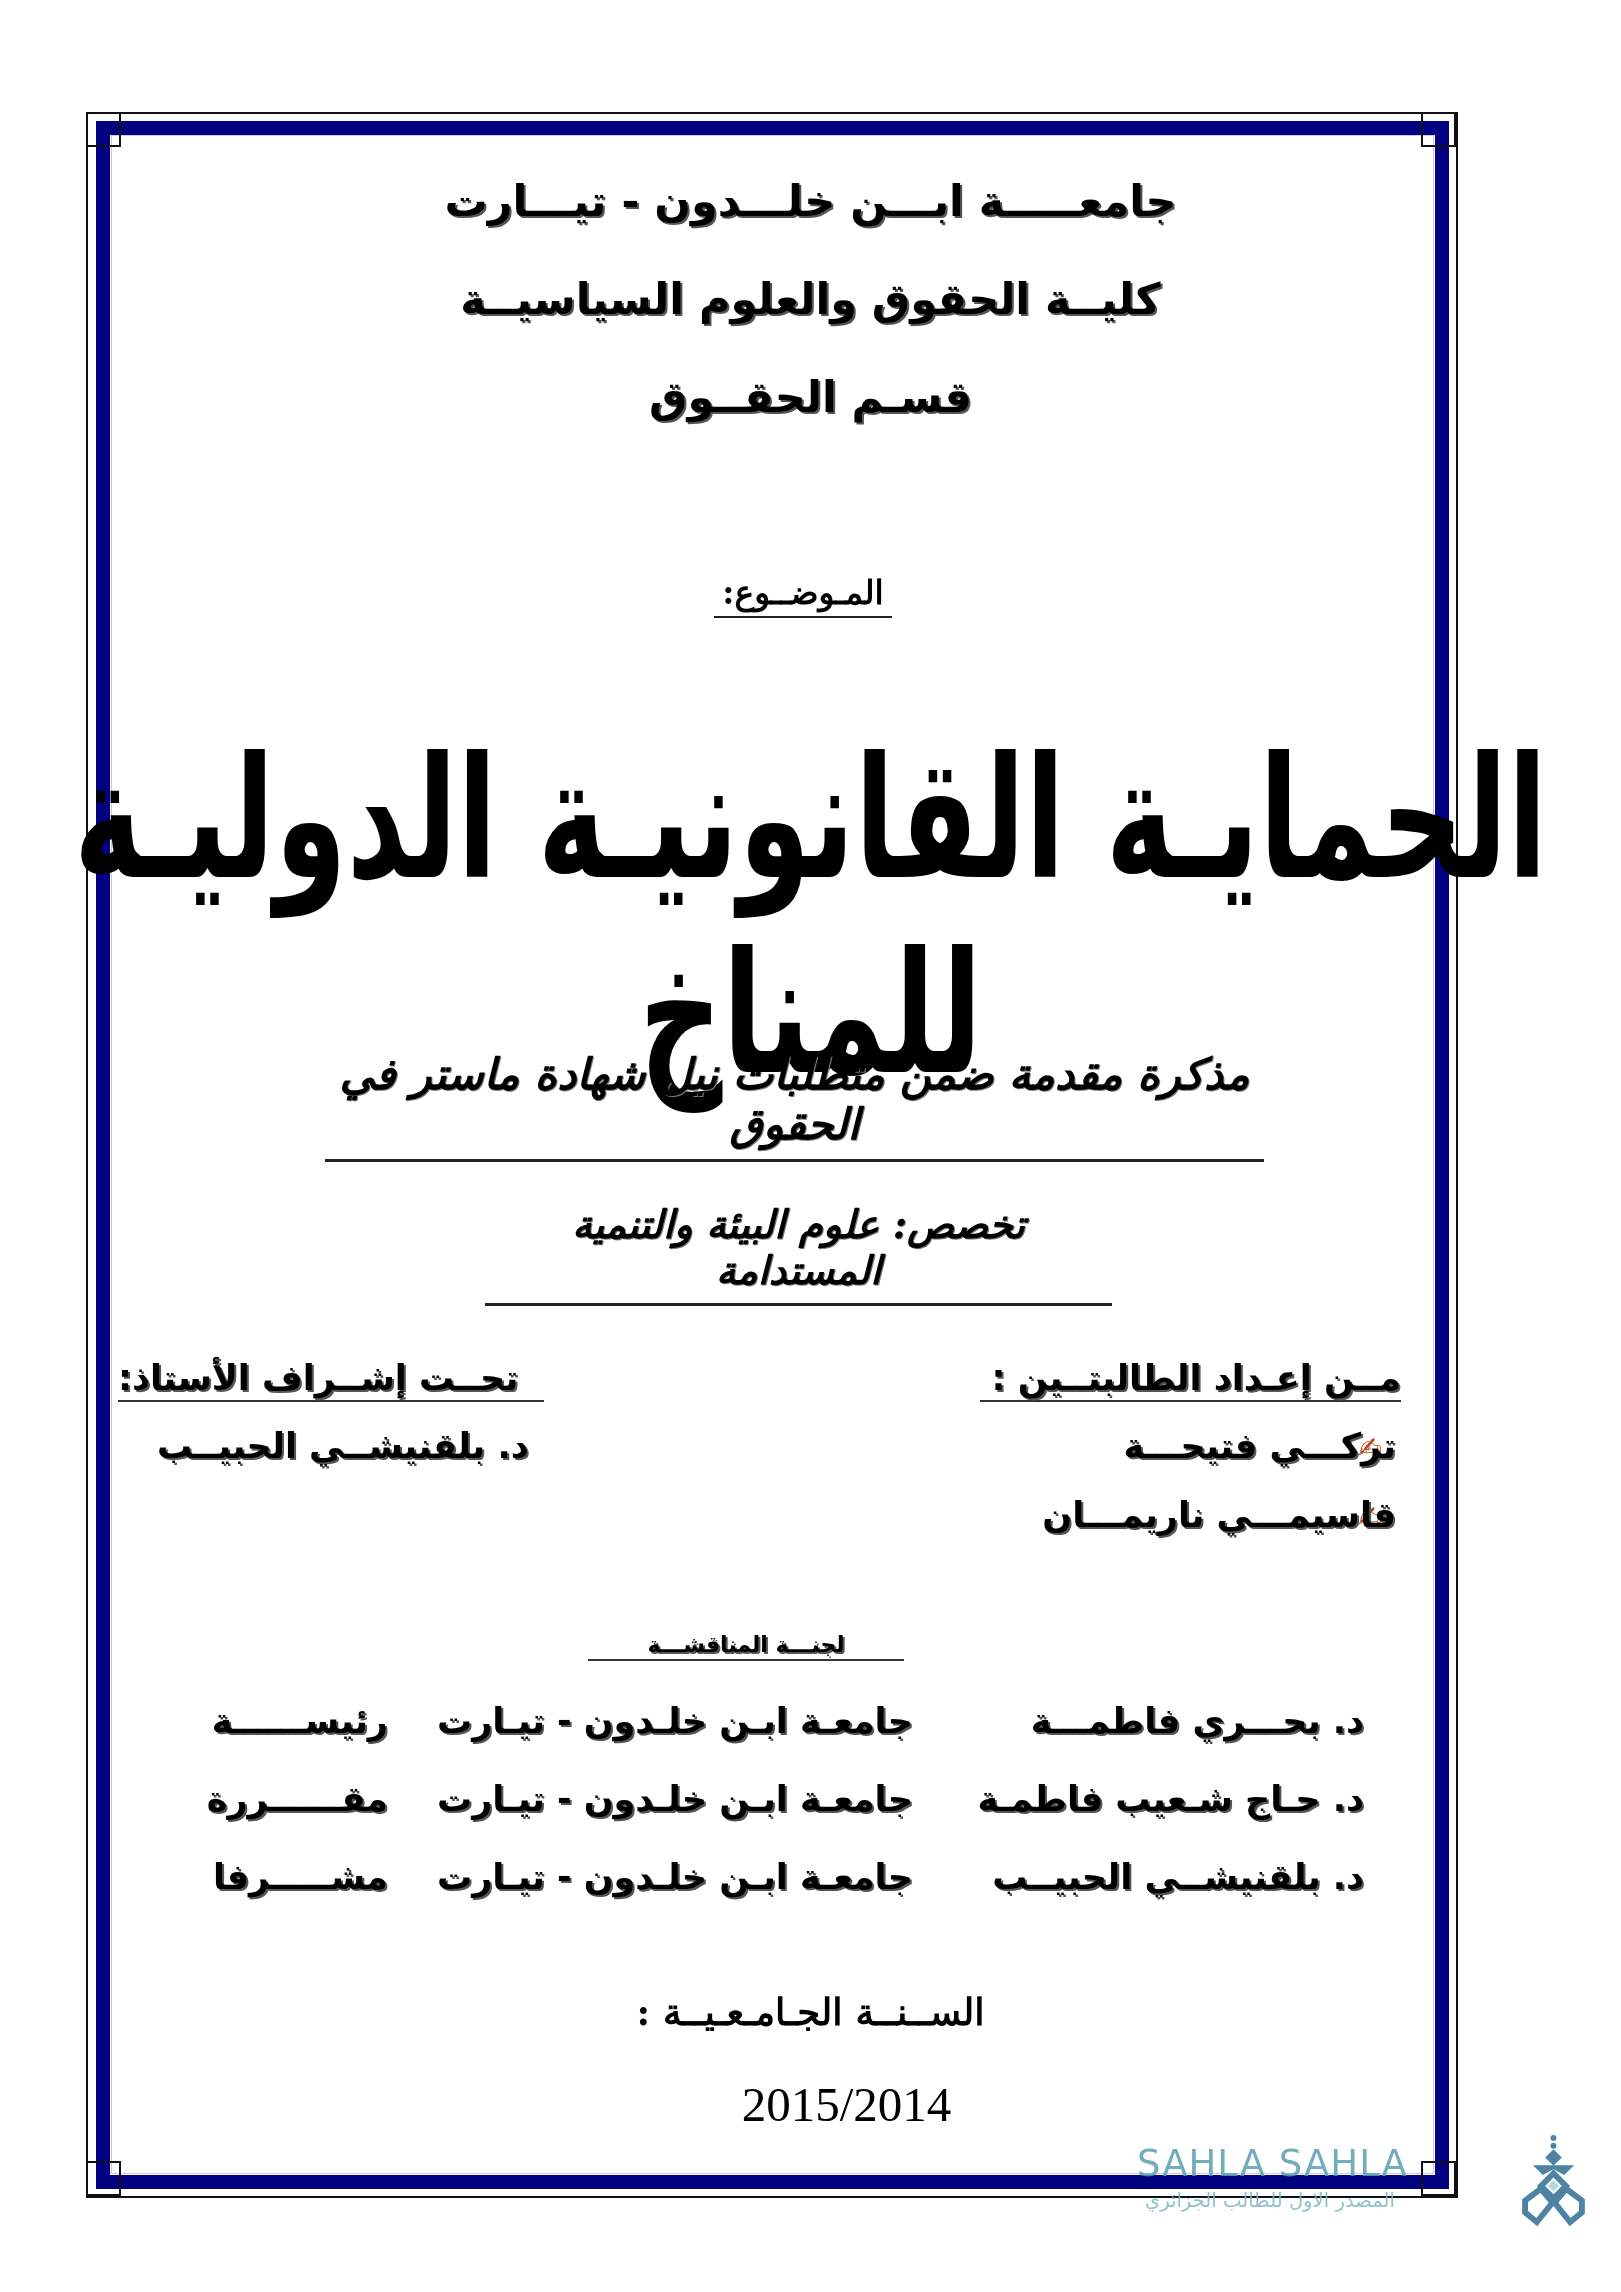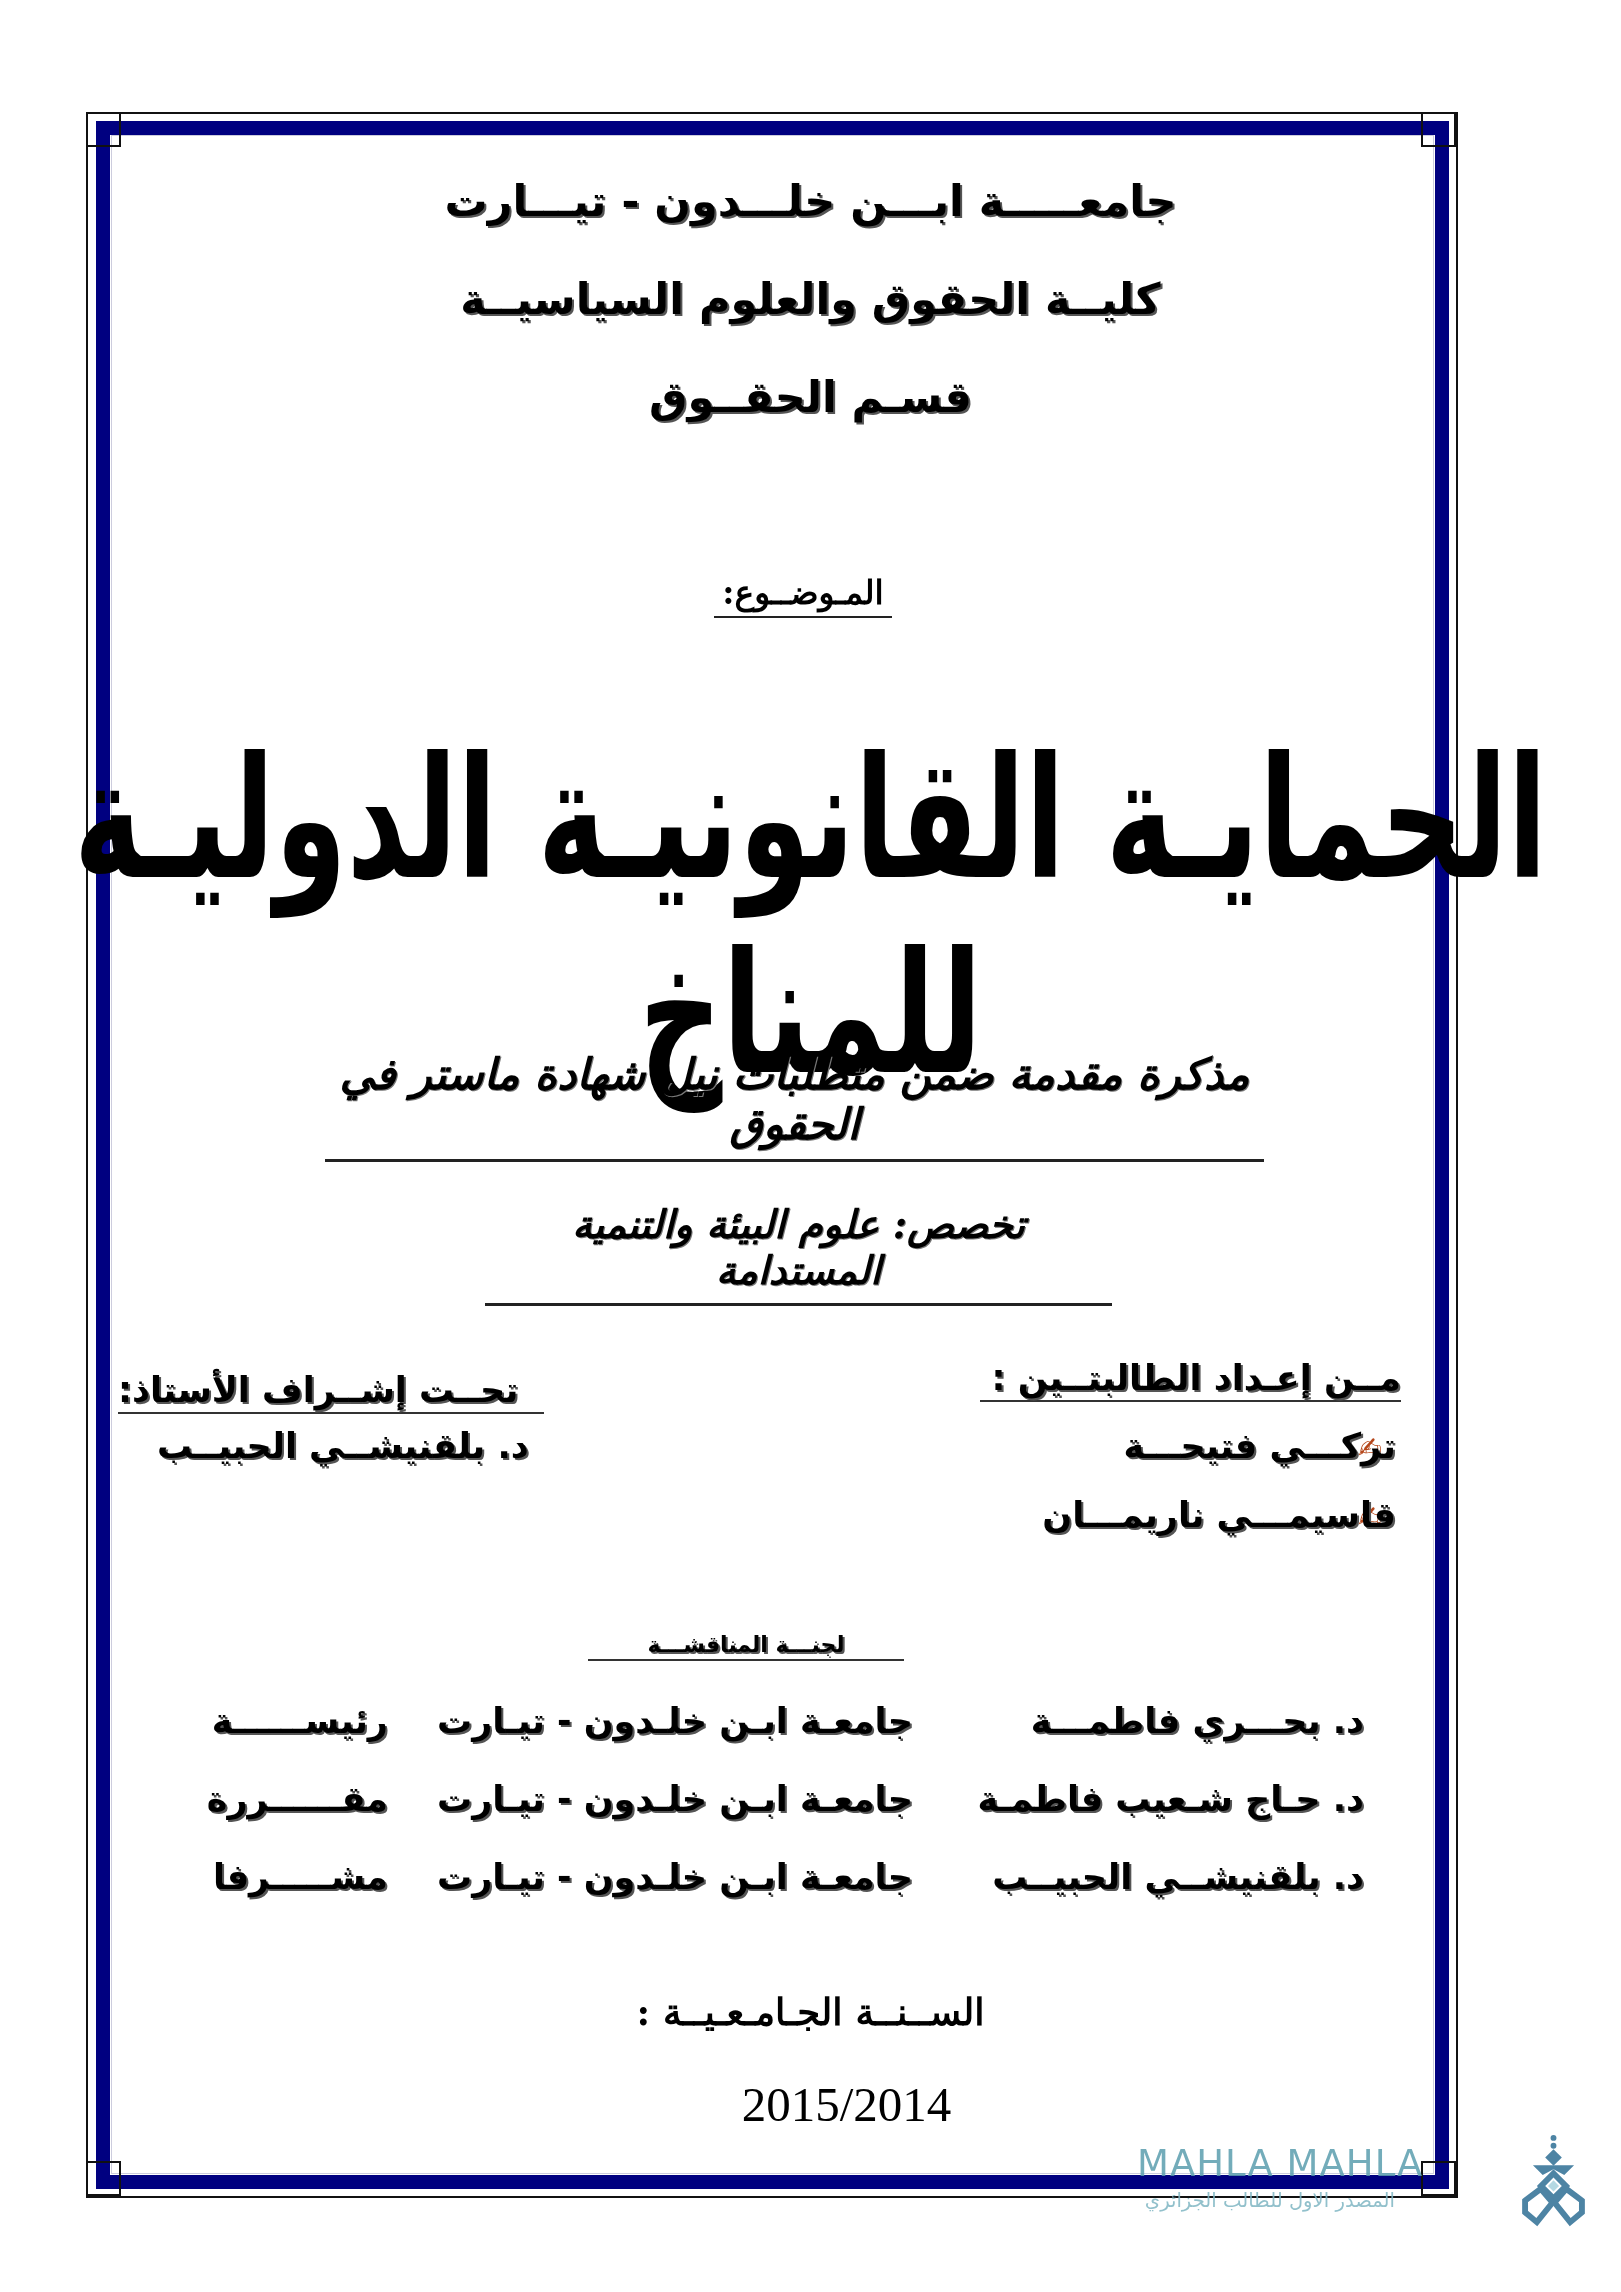--- a/index.html
+++ b/index.html
@@ -33,21 +33,21 @@
   .memo { position: absolute; top: 1049px; left: 325px; width: 939px; text-align: center; direction: rtl;
           font-family: "DejaVu Serif", serif; font-style: italic; font-weight: bold; font-size: 43px;
           border-bottom: 3.9px solid #222; padding-bottom: 9.8px; text-shadow: 1px 1px 0 #777; }
   .spec { position: absolute; top: 1201px; left: 485px; width: 627px; text-align: center; direction: rtl;
           font-family: "DejaVu Serif", serif; font-style: italic; font-weight: bold; font-size: 39px;
           border-bottom: 3.9px solid #222; padding-bottom: 9.8px; text-shadow: 1px 1px 0 #777; }
 
   .col-head { position: absolute; direction: rtl; font-weight: bold; font-size: 35px;
               border-bottom: 2.9px solid #333; padding-bottom: 2px; text-shadow: 2px 2px 0 #555; }
   .students-head { top: 1358px; left: 980px; width: 421px; text-align: right; }
-  .supervisor-head { top: 1358px; left: 118px; width: 426px; text-align: left; margin-top: 12px; }
+  .supervisor-head { top: 1358px; left: 118px; width: 426px; text-align: left; }
 
   .name { position: absolute; direction: rtl; font-weight: bold; font-size: 35px; text-shadow: 2px 2px 0 #555; }
   .student-1 { top: 1426px; right: 225px; }
   .student-2 { top: 1495px; right: 225px; }
   .pen { position: absolute; color: #b5461a; font-size: 29px; font-weight: normal; text-shadow: none; }
   .pen-1 { top: 1431px; left: 1358px; }
   .pen-2 { top: 1500px; left: 1358px; }
   .supervisor-name { top: 1426px; left: 157px; }
 
   .committee-title { position: absolute; top: 1632px; left: 588px; width: 316px; text-align: center; direction: rtl;
@@ -118,21 +118,21 @@
 <div class="crow crow-3">
   <span class="c-name">د. بلقنيشــي الحبيــب</span>
   <span class="c-uni">جامعـة ابـن خلـدون - تيـارت</span>
   <span class="c-role">مشـــــرفا</span>
 </div>
 
 <div class="year-label">الســنــة الجـامـعـيــة :</div>
 <div class="year">2015/2014</div>
 
 <div class="watermark">
-  <div class="wm-text">MAHLA MAHLA</div>
+  <div class="wm-text">SAHLA SAHLA</div>
   <div class="wm-sub">المصدر الاول للطالب الجزائري</div>
   <svg class="wm-logo" viewBox="0 0 70 100">
     <circle cx="35" cy="6" r="3" fill="#2f6f95"></circle>
     <circle cx="35" cy="14" r="3" fill="#2f6f95"></circle>
     <rect x="29" y="20" width="12" height="12" transform="rotate(45 35 26)" fill="#2f6f95"></rect>
     <path d="M14 34 L56 34 L46 44 L35 38 L24 44 Z" fill="#2f6f95"></path>
     <rect x="26" y="46" width="18" height="18" transform="rotate(45 35 55)" fill="none" stroke="#2f6f95" stroke-width="6"></rect>
     <rect x="31" y="51" width="8" height="8" transform="rotate(45 35 55)" fill="#a9d3df"></rect>
     <path d="M6 70 L22 58 L34 72 L18 92 L6 82 Z" fill="none" stroke="#2f6f95" stroke-width="6"></path>
     <path d="M64 70 L48 58 L36 72 L52 92 L64 82 Z" fill="none" stroke="#2f6f95" stroke-width="6"></path>

